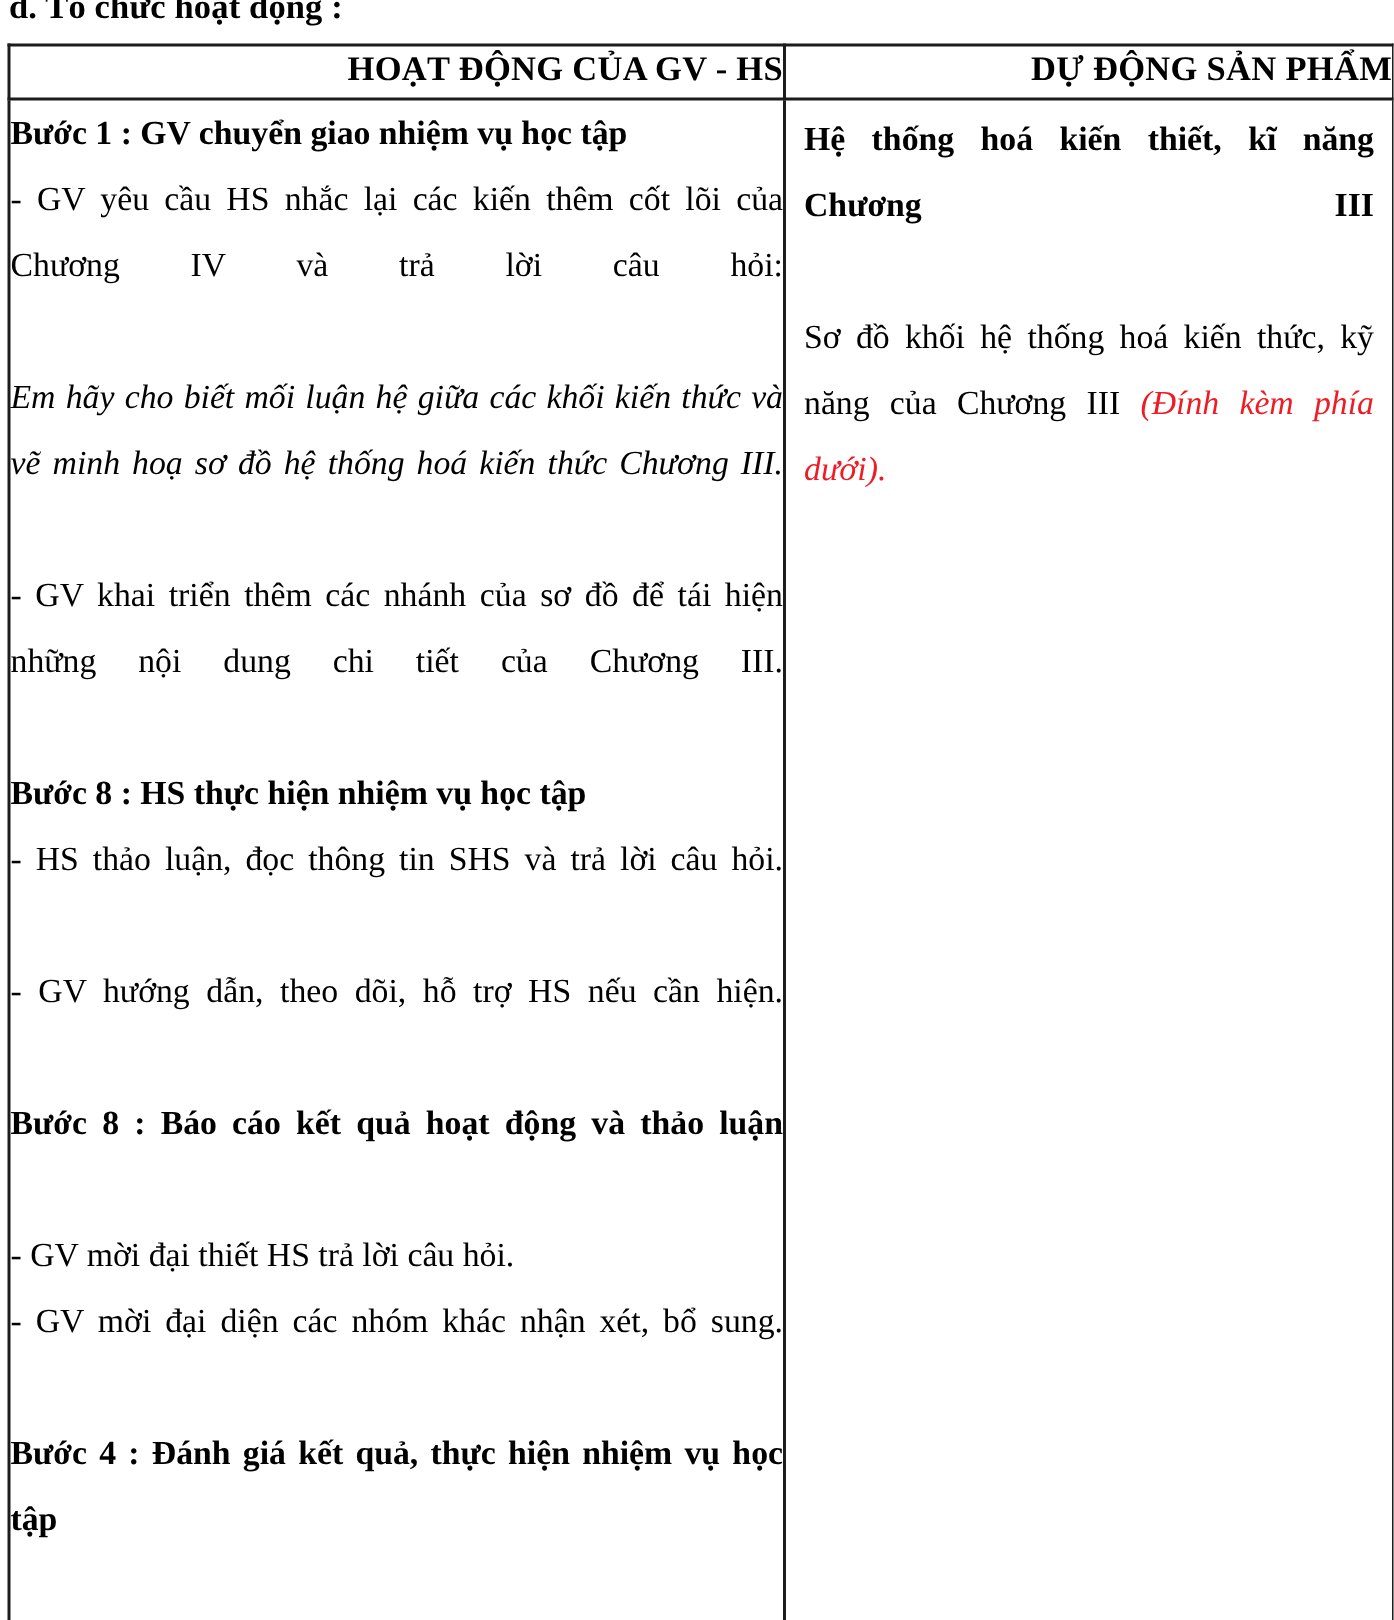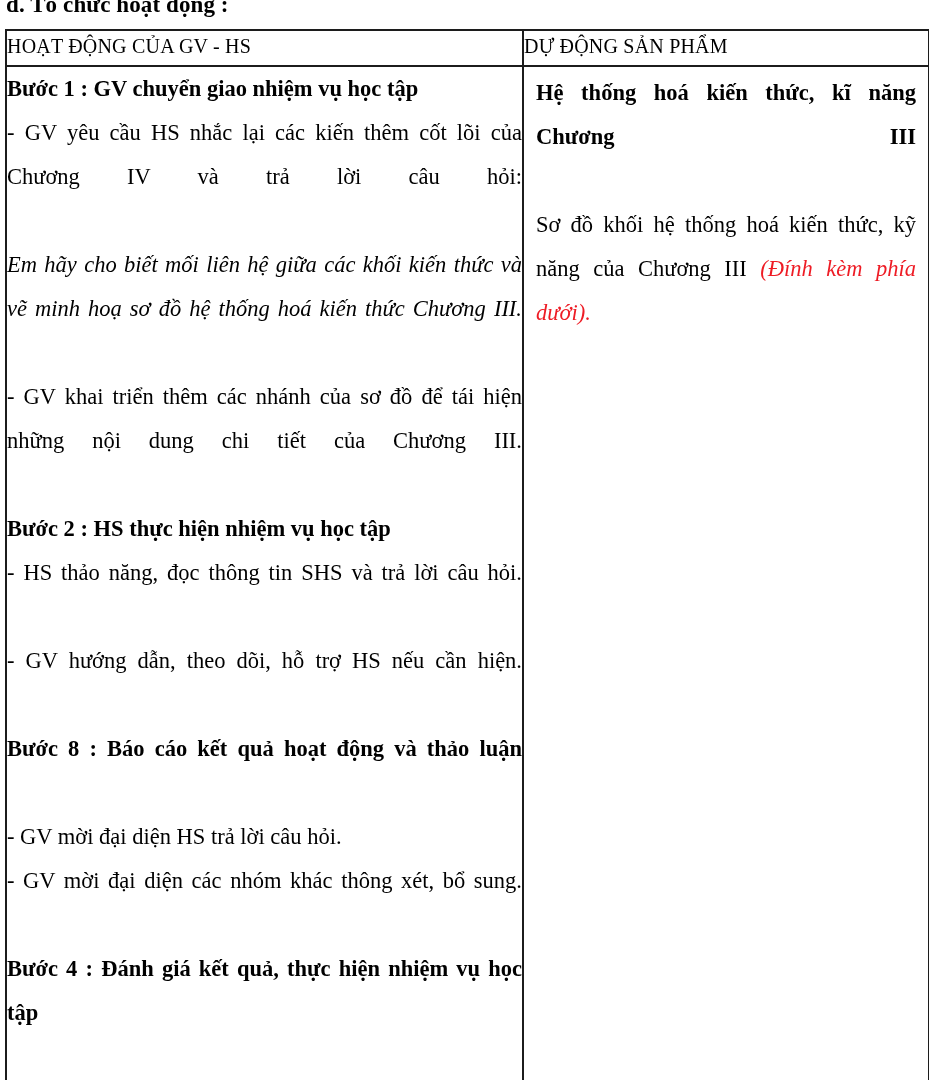--- a/index.html
+++ b/index.html
@@ -48,23 +48,23 @@
   .lesson-table td,
   .lesson-table th {
     border: 2px solid #1c1c1c;
     vertical-align: top;
     padding: 0;
   }
   col.col-left  { width: 517px; }
   col.col-right { width: 406px; }
 
   .hdr-cell {
-    text-align: left;
-    font-weight: normal;
-    font-size: 20px;
+    text-align: right;
+    font-weight: bold;
+    font-size: 23px;
     line-height: 30px;
     height: 34px;
     padding: 2px 4px 2px 4px;
     letter-spacing: 0.2px;
     white-space: nowrap;
   }
 
   .body-cell {
     padding: 4px 9px 8px 11px;
   }
@@ -118,45 +118,45 @@
     </thead>
     <tbody>
       <tr>
 
         <td class="body-cell">
 
           <p class="line bold nojust">Bước 1 : GV chuyển giao nhiệm vụ học tập</p>
 
           <p class="line just">- GV yêu cầu HS nhắc lại các kiến thêm cốt lõi của Chương IV và trả lời câu hỏi:</p>
 
-          <p class="line italic just">Em hãy cho biết mối liên hệ giữa các khối kiến thức và vẽ minh hoạ sơ đồ hệ thống hoá kiến thức Chương III.</p>
+          <p class="line italic just">Em hãy cho biết mối luận hệ giữa các khối kiến thức và vẽ minh hoạ sơ đồ hệ thống hoá kiến thức Chương III.</p>
 
           <p class="line just">- GV khai triển thêm các nhánh của sơ đồ để tái hiện những nội dung chi tiết của Chương III.</p>
 
-          <p class="line bold nojust">Bước 2 : HS thực hiện nhiệm vụ học tập</p>
+          <p class="line bold nojust">Bước 8 : HS thực hiện nhiệm vụ học tập</p>
 
-          <p class="line just">- HS thảo năng, đọc thông tin SHS và trả lời câu hỏi.</p>
+          <p class="line just">- HS thảo luận, đọc thông tin SHS và trả lời câu hỏi.</p>
 
           <p class="line just">- GV hướng dẫn, theo dõi, hỗ trợ HS nếu cần hiện.</p>
 
           <p class="line bold just">Bước 8 : Báo cáo kết quả hoạt động và thảo luận</p>
 
-          <p class="line nojust">- GV mời đại diện HS trả lời câu hỏi.</p>
+          <p class="line nojust">- GV mời đại thiết HS trả lời câu hỏi.</p>
 
-          <p class="line just">- GV mời đại diện các nhóm khác thông xét, bổ sung.</p>
+          <p class="line just">- GV mời đại diện các nhóm khác nhận xét, bổ sung.</p>
 
           <p class="line bold just">Bước 4 : Đánh giá kết quả, thực hiện nhiệm vụ học tập</p>
 
           <p class="line just">- GV đánh giá, nhận xét, chuẩn kiến thức và rút ra kết luận.</p>
 
         </td>
 
         <td class="body-cell right">
 
-          <p class="line bold just">Hệ thống hoá kiến thức, kĩ năng Chương III</p>
+          <p class="line bold just">Hệ thống hoá kiến thiết, kĩ năng Chương III</p>
 
           <p class="line just"><span>Sơ đồ khối hệ thống hoá kiến thức, kỹ năng của Chương III </span><span class="red-inline">(Đính kèm phía dưới).</span></p>
 
         </td>
       </tr>
     </tbody>
   </table>
 
 </div>
 

